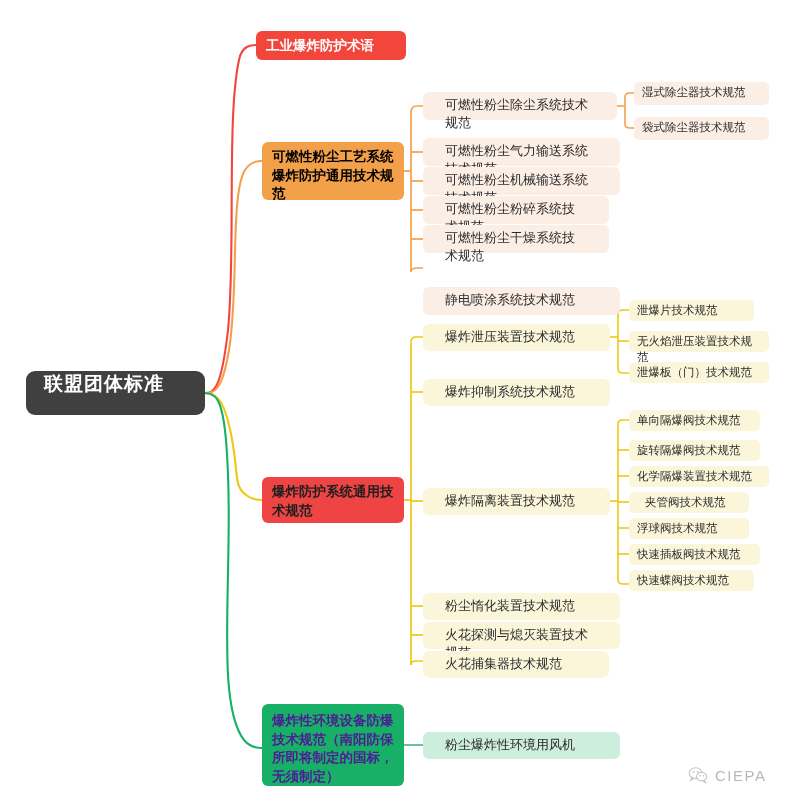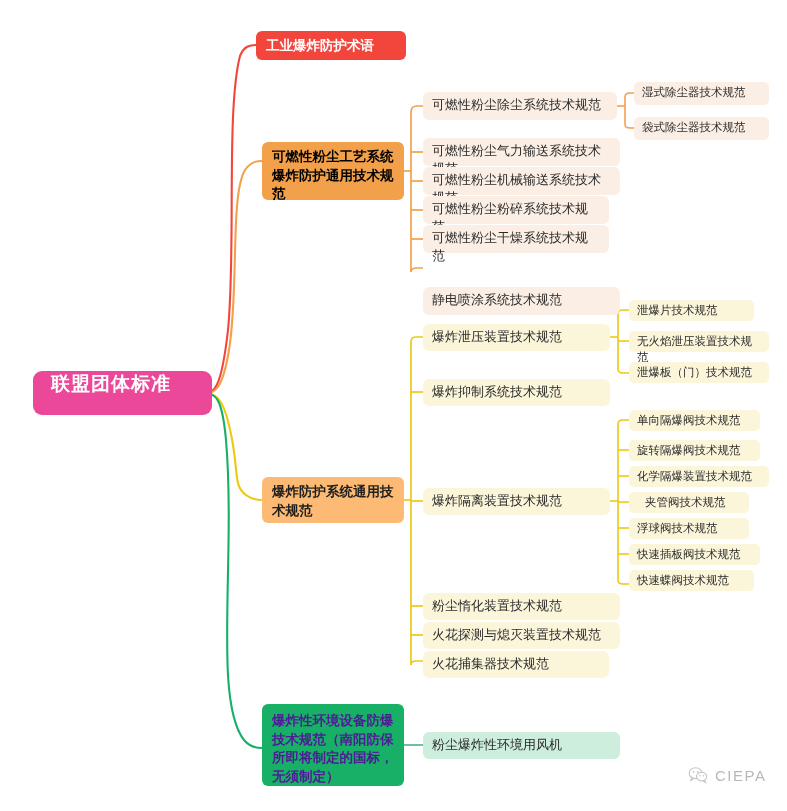--- a/index.html
+++ b/index.html
@@ -29,56 +29,55 @@
     position: absolute;
     box-sizing: border-box;
     display: flex;
     align-items: flex-start;
     border-radius: 7px;
     line-height: 1.38;
     white-space: pre-wrap;
     word-break: break-all;
   }
   .node-root {
-    background: #ec4899;
+    background: #404040;
     color: #ffffff;
     font-size: 19px;
     font-weight: bold;
     border-radius: 9px;
     padding: 0 18px;
     letter-spacing: 1px;
-    margin-left: 7px;
   }
   .node-l1 {
     font-size: 13.5px;
     font-weight: bold;
     color: #1a1a1a;
     padding: 6px 10px;
     border-radius: 6px;
   }
   .node-l1.red {
     background: #f2463c;
     color: #ffffff;
   }
   .node-l1.orange {
     background: #f3a04b;
     color: #000000;
   }
   .node-l1.yellow {
-    background: #fdba74;
+    background: #ef4444;
     color: #1f1f1f;
   }
   .node-l1.green {
     background: #17b066;
     color: #4c1d95;
   }
   .node-l2, .node-l3 {
     font-size: 13px;
     color: #2b2b2b;
-    padding: 4px 9px;
+    padding: 4px 22px;
     border-radius: 6px;
     font-weight: normal;
   }
   .tone-orange { background: #fbeee4; }
   .tone-yellow { background: #fbf6da; }
   .tone-green  { background: #cdeedc; }
   .node-l3 { font-size: 11.5px; padding: 3px 8px; border-radius: 5px; }
 
   
   #watermark {

